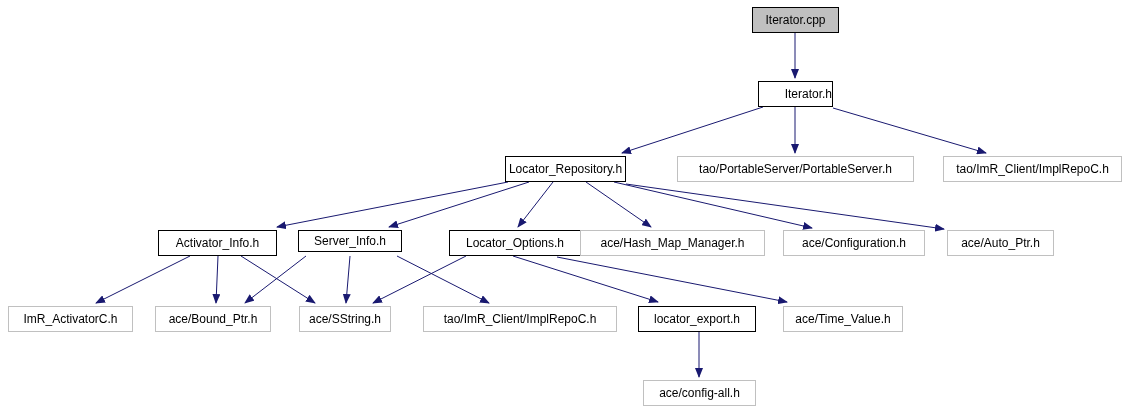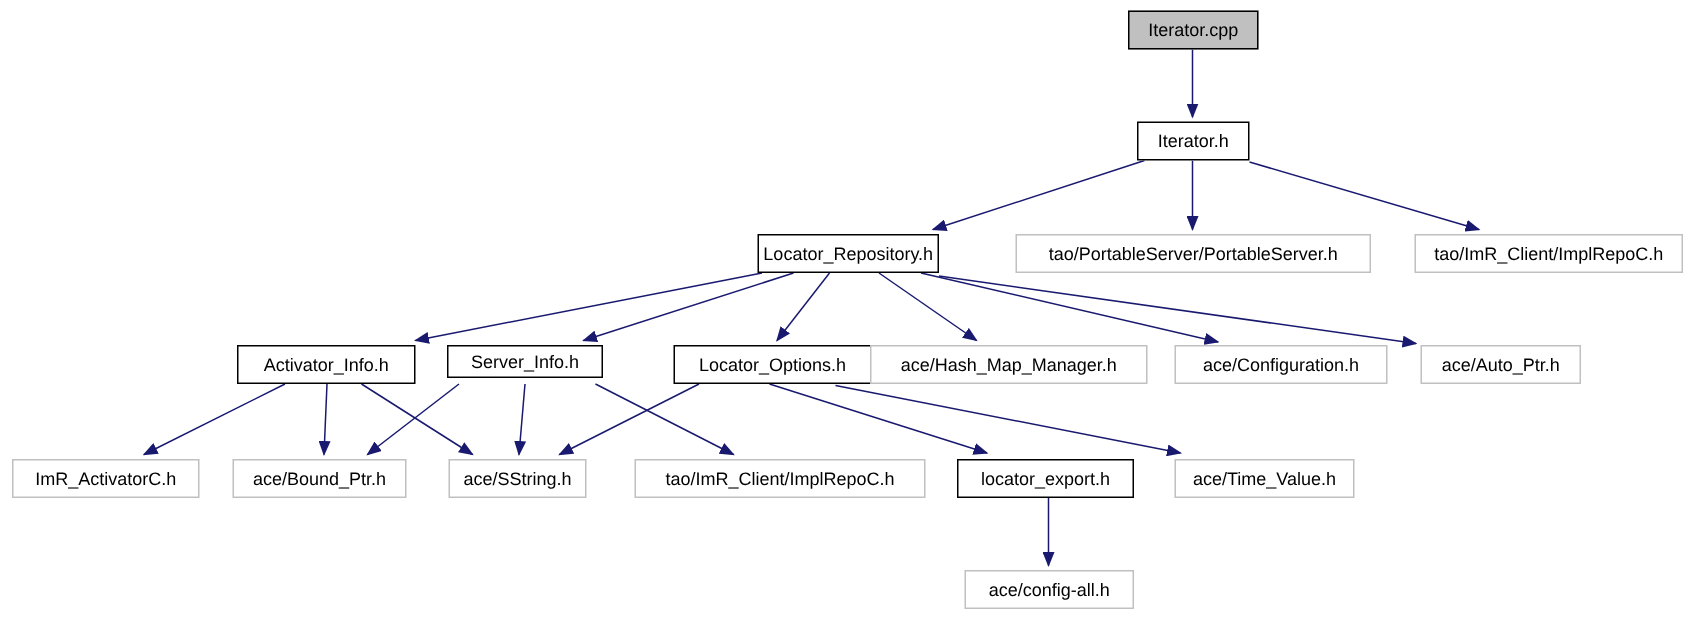--- a/index.html
+++ b/index.html
@@ -71,21 +71,21 @@
         <line x1="466" y1="256" x2="373" y2="303" stroke="#191970" stroke-width="1" marker-end="url(#arrowhead)"></line>
         <line x1="513" y1="256" x2="658" y2="302" stroke="#191970" stroke-width="1" marker-end="url(#arrowhead)"></line>
         <line x1="557" y1="257" x2="787" y2="302" stroke="#191970" stroke-width="1" marker-end="url(#arrowhead)"></line>
         <line x1="699" y1="332" x2="699" y2="377" stroke="#191970" stroke-width="1" marker-end="url(#arrowhead)"></line>
       </g>
   </svg>
   <div id="node-layer">
       <div class="node root" style="left: 752px; top: 7px; width: 87px; height: 26px;">
         <span>Iterator.cpp</span>
       </div>
-      <div class="node internal" style="left: 758px; top: 81px; width: 75px; height: 26px;">
+      <div class="node internal" style="left: 758px; top: 81px; width: 75px; height: 26px; justify-content: flex-end;">
         <span>Iterator.h</span>
       </div>
       <div class="node internal" style="left: 505px; top: 156px; width: 121px; height: 26px;">
         <span>Locator_Repository.h</span>
       </div>
       <div class="node leaf" style="left: 677px; top: 156px; width: 237px; height: 26px;">
         <span>tao/PortableServer/PortableServer.h</span>
       </div>
       <div class="node leaf" style="left: 943px; top: 156px; width: 179px; height: 26px;">
         <span>tao/ImR_Client/ImplRepoC.h</span>

